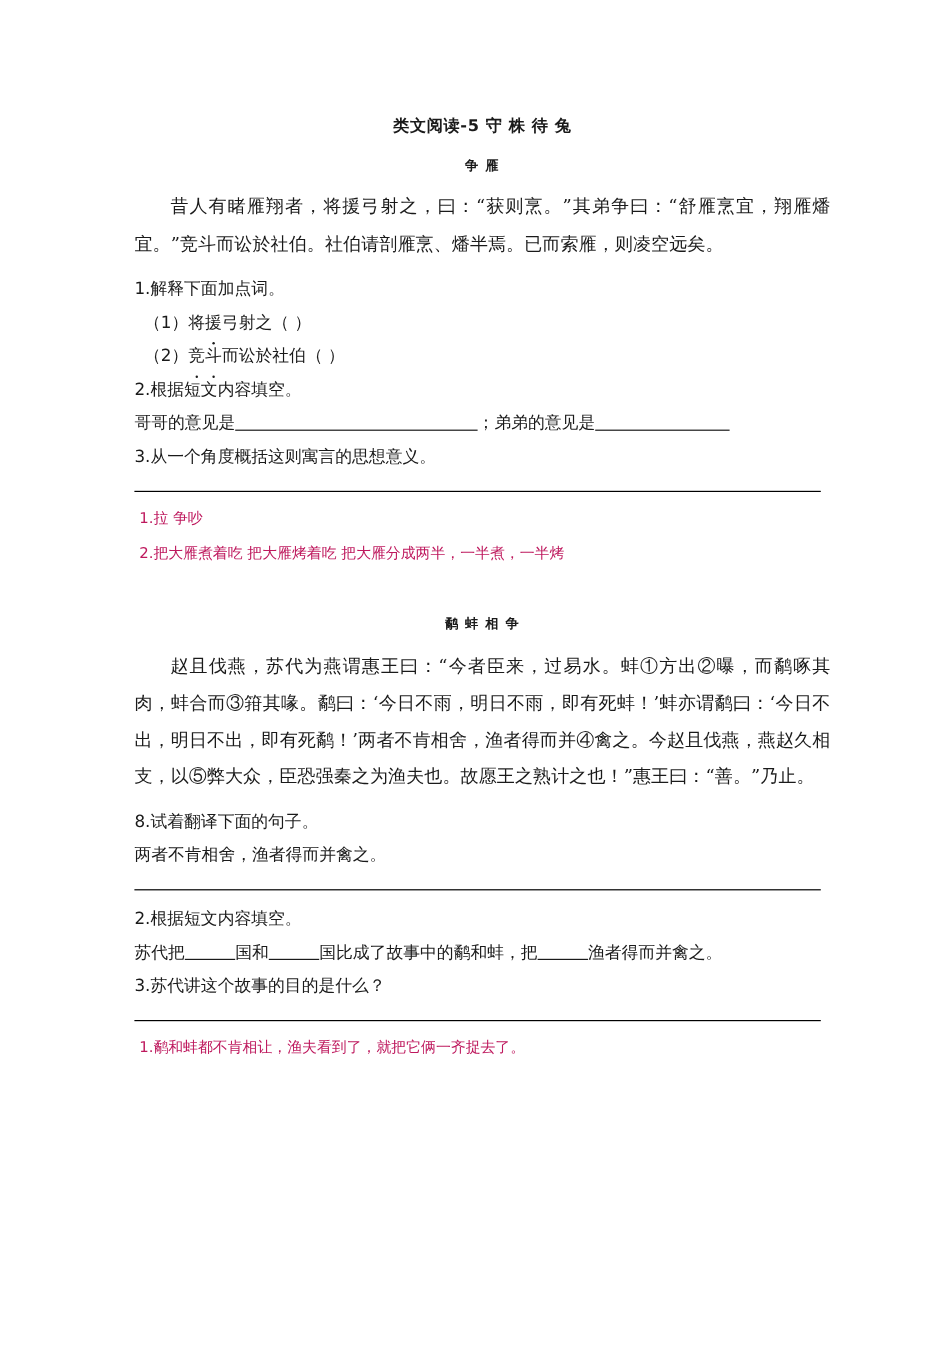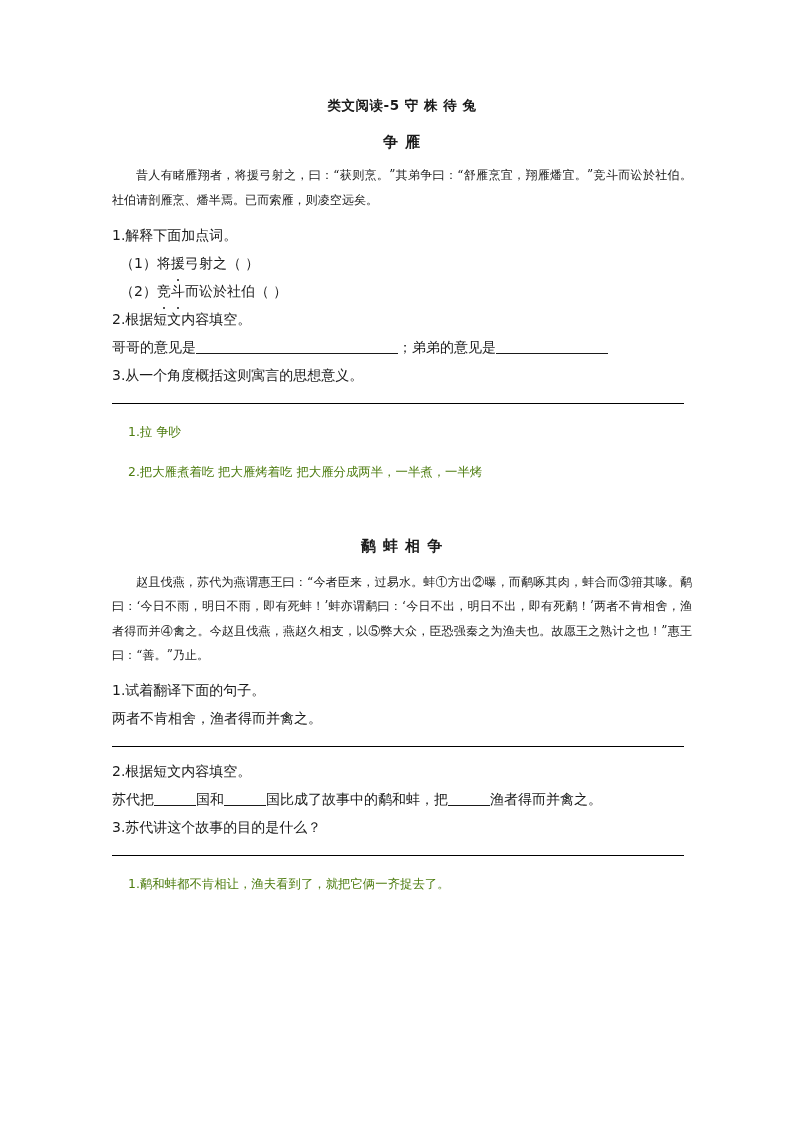--- a/index.html
+++ b/index.html
@@ -33,21 +33,21 @@
   .doc-title {
     text-align: center;
     font-size: 13.5px;
     font-weight: bold;
     letter-spacing: 0.5px;
     margin: 0 0 16px 0;
     line-height: 1.4;
   }
   .article-title {
     text-align: center;
-    font-size: 15px;
+    font-size: 11px;
     font-weight: bold;
     letter-spacing: 1px;
     margin: 0 0 10px 0;
     line-height: 1.5;
   }
   .article-title.second {
     margin-top: 0;
     margin-bottom: 12px;
   }
 
@@ -56,37 +56,37 @@
     font-size: 12.6px;
     line-height: 2.05;
     text-align: justify;
     text-justify: inter-ideograph;
     margin: 0;
     text-indent: 2em;
     letter-spacing: 0.1px;
   }
   .para.classical {
     font-family: "DejaVu Serif", serif;
-    font-size: 12px;
+    font-size: 15px;
   }
   .qline {
     font-size: 14px;
     line-height: 2.0;
     margin: 0;
     text-indent: 0;
     white-space: nowrap;
   }
   .qline.indent1 {
     padding-left: 8px;
   }
   .ansline {
     font-size: 12.4px;
     line-height: 2.0;
-    margin: 16px;
-    color: #4d7c0f;
+    margin: 4px;
+    color: #be185d;
     white-space: nowrap;
   }
 
   
   .dotchar {
     position: relative;
     display: inline-block;
   }
   .dotchar::after {
     content: "";
@@ -164,21 +164,21 @@
 
     <div class="gap-lg"></div>
 
     <div class="article-title second">鹬 蚌 相 争</div>
 
     <p class="para classical">赵且伐燕，苏代为燕谓惠王曰：“今者臣来，过易水。蚌①方出②曝，而鹬啄其肉，蚌合而③箝其喙。鹬曰：‘今日不雨，明日不雨，即有死蚌！’蚌亦谓鹬曰：‘今日不出，明日不出，即有死鹬！’两者不肯相舍，渔者得而并④禽之。今赵且伐燕，燕赵久相支，以⑤弊大众，臣恐强秦之为渔夫也。故愿王之熟计之也！”惠王曰：“善。”乃止。</p>
 
 
     <div class="gap-sm"></div>
 
-    <div class="qline">1.试着翻译下面的句子。</div>
+    <div class="qline">8.试着翻译下面的句子。</div>
     <div class="qline">两者不肯相舍，渔者得而并禽之。</div>
 
     <hr class="rule">
 
     <div class="qline">2.根据短文内容填空。</div>
 
     <div class="qline">
       <span>苏代把</span><span class="blank b-w40"></span><span>国和</span><span class="blank b-w40"></span><span>国比成了故事中的鹬和蚌，把</span><span class="blank b-w40"></span><span>渔者得而并禽之。</span>
     </div>
 

